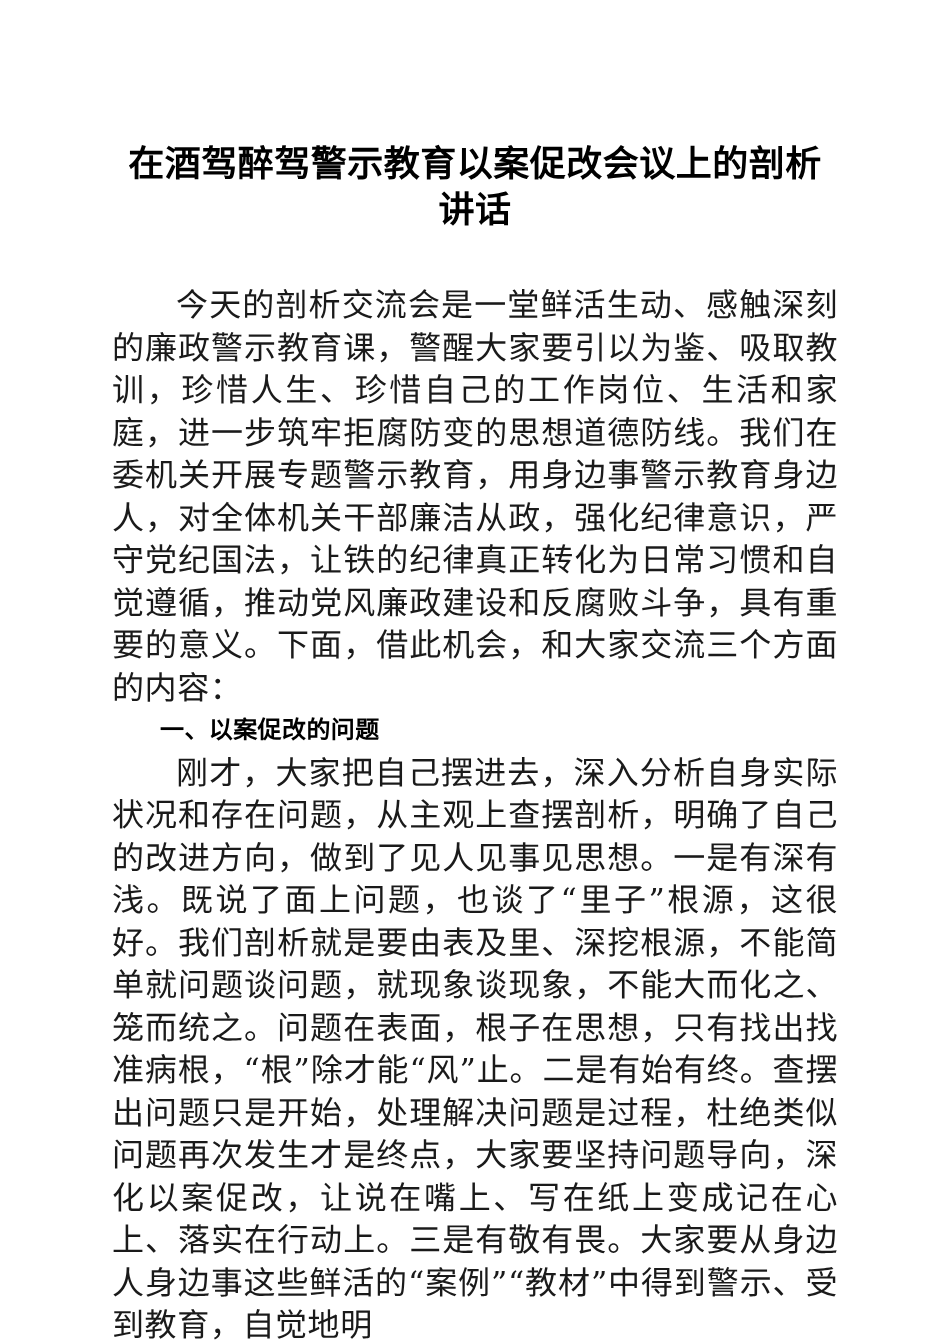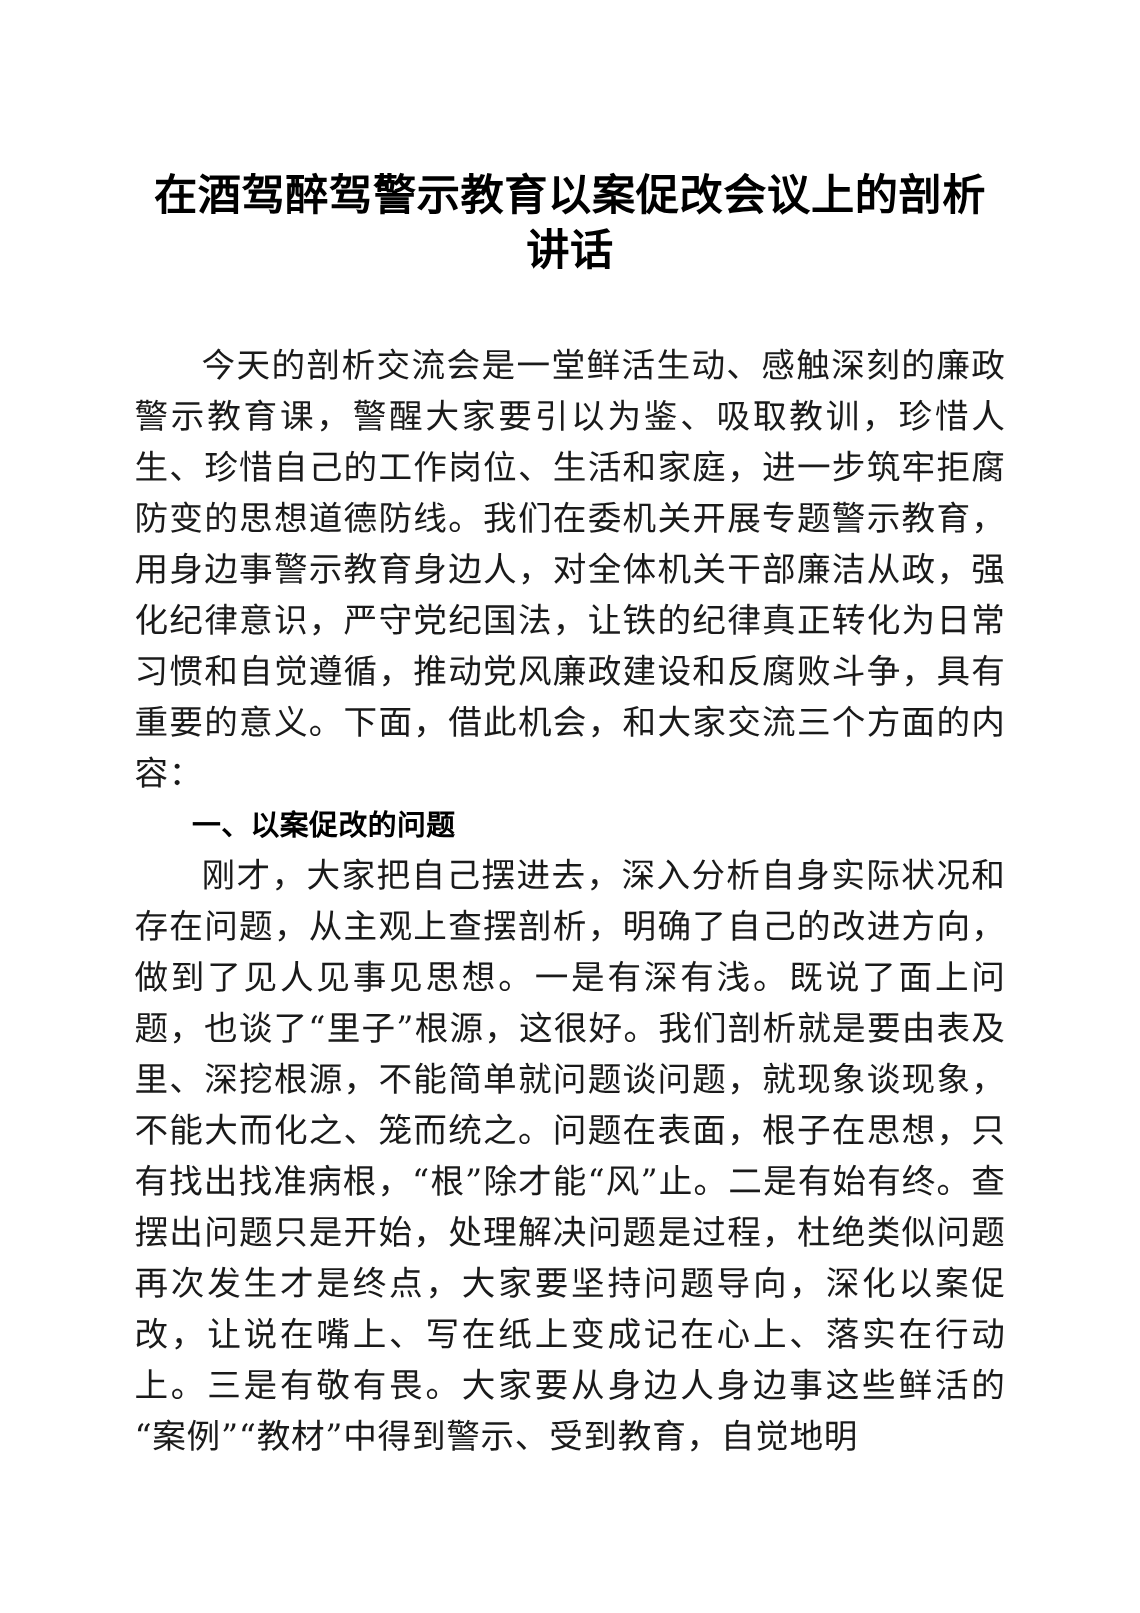--- a/index.html
+++ b/index.html
@@ -49,21 +49,21 @@
   }
 
   
   .title-gap {
     height: 52px;
   }
 
   
   .para {
     font-family: "DejaVu Serif", "Liberation Serif", serif;
-    font-size: 28px;
+    font-size: 32px;
     line-height: 42.5px;
     text-align: justify;
     text-justify: inter-ideograph;
     text-indent: 2em;
     margin: 0;
     padding: 0;
     letter-spacing: 0.6px;
     color: #1a1a1a;
     word-break: break-all;
   }

